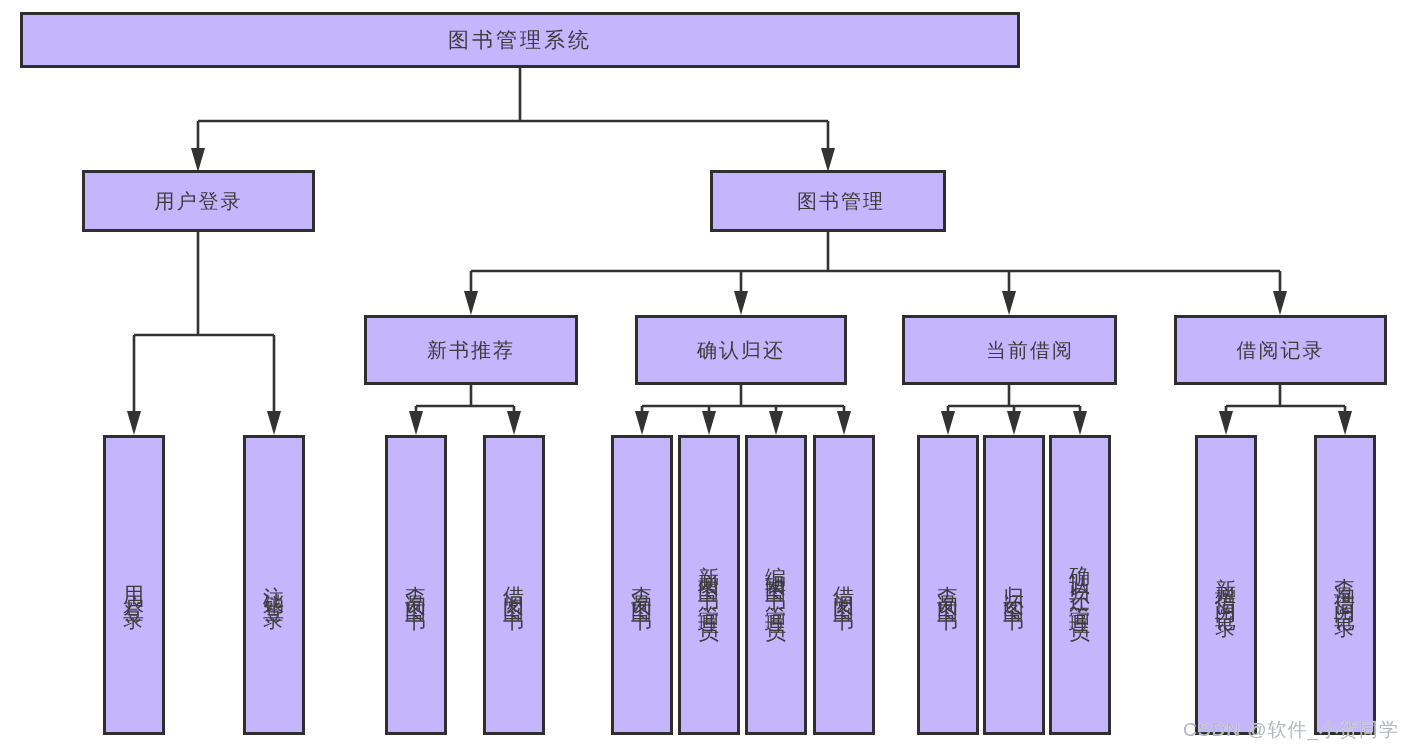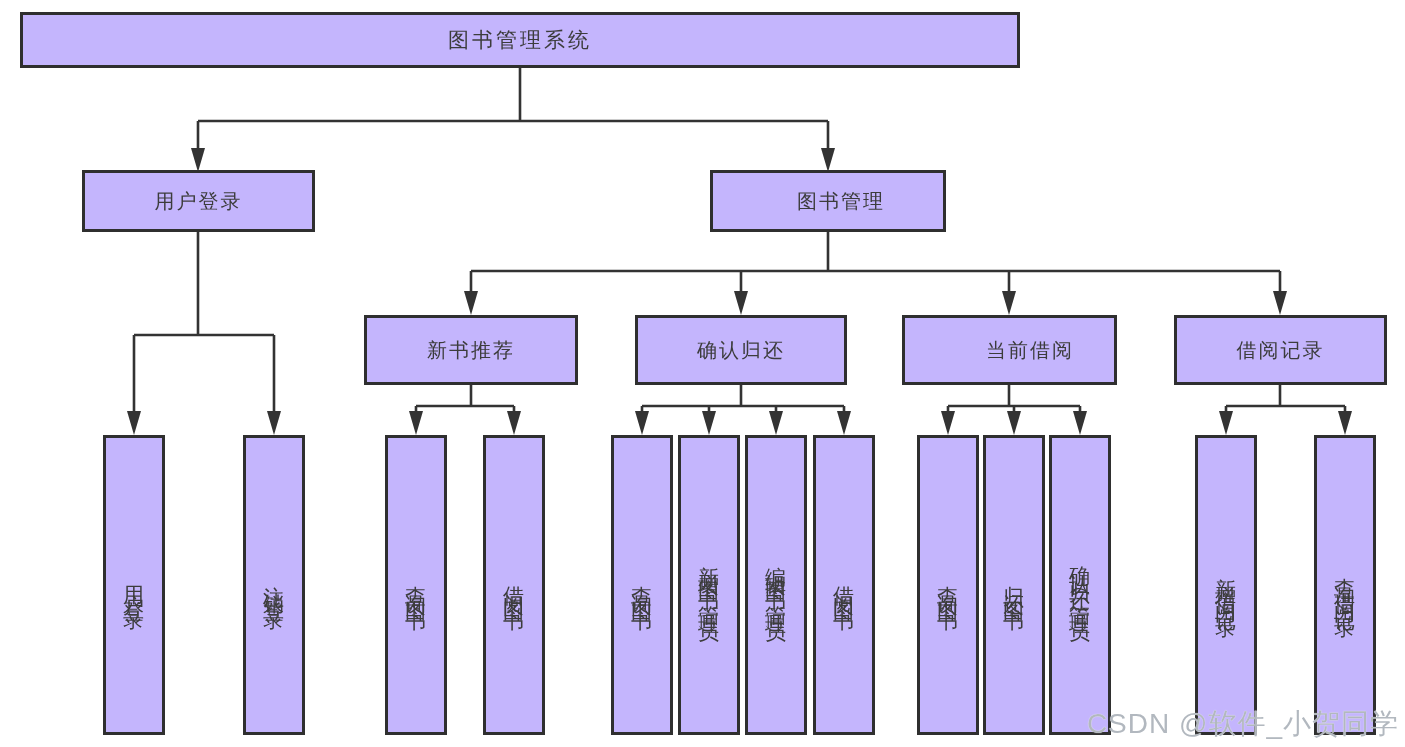--- a/index.html
+++ b/index.html
@@ -75,21 +75,21 @@
   .leaf-d1 { left: 917px; }
   .leaf-d2 { left: 983px; }
   .leaf-d3 { left: 1049px; }
   .leaf-e1 { left: 1195px; }
   .leaf-e2 { left: 1314px; }
 
   .watermark {
     position: absolute;
     right: 6px;
     bottom: 4px;
-    font-size: 28px;
+    font-size: 19px;
     color: #b2b8bf;
     text-shadow: 0 0 1px #ffffff;
     letter-spacing: 1px;
     white-space: nowrap;
   }
 </style>
 </head>
 <body>
 
 <div class="stage">

